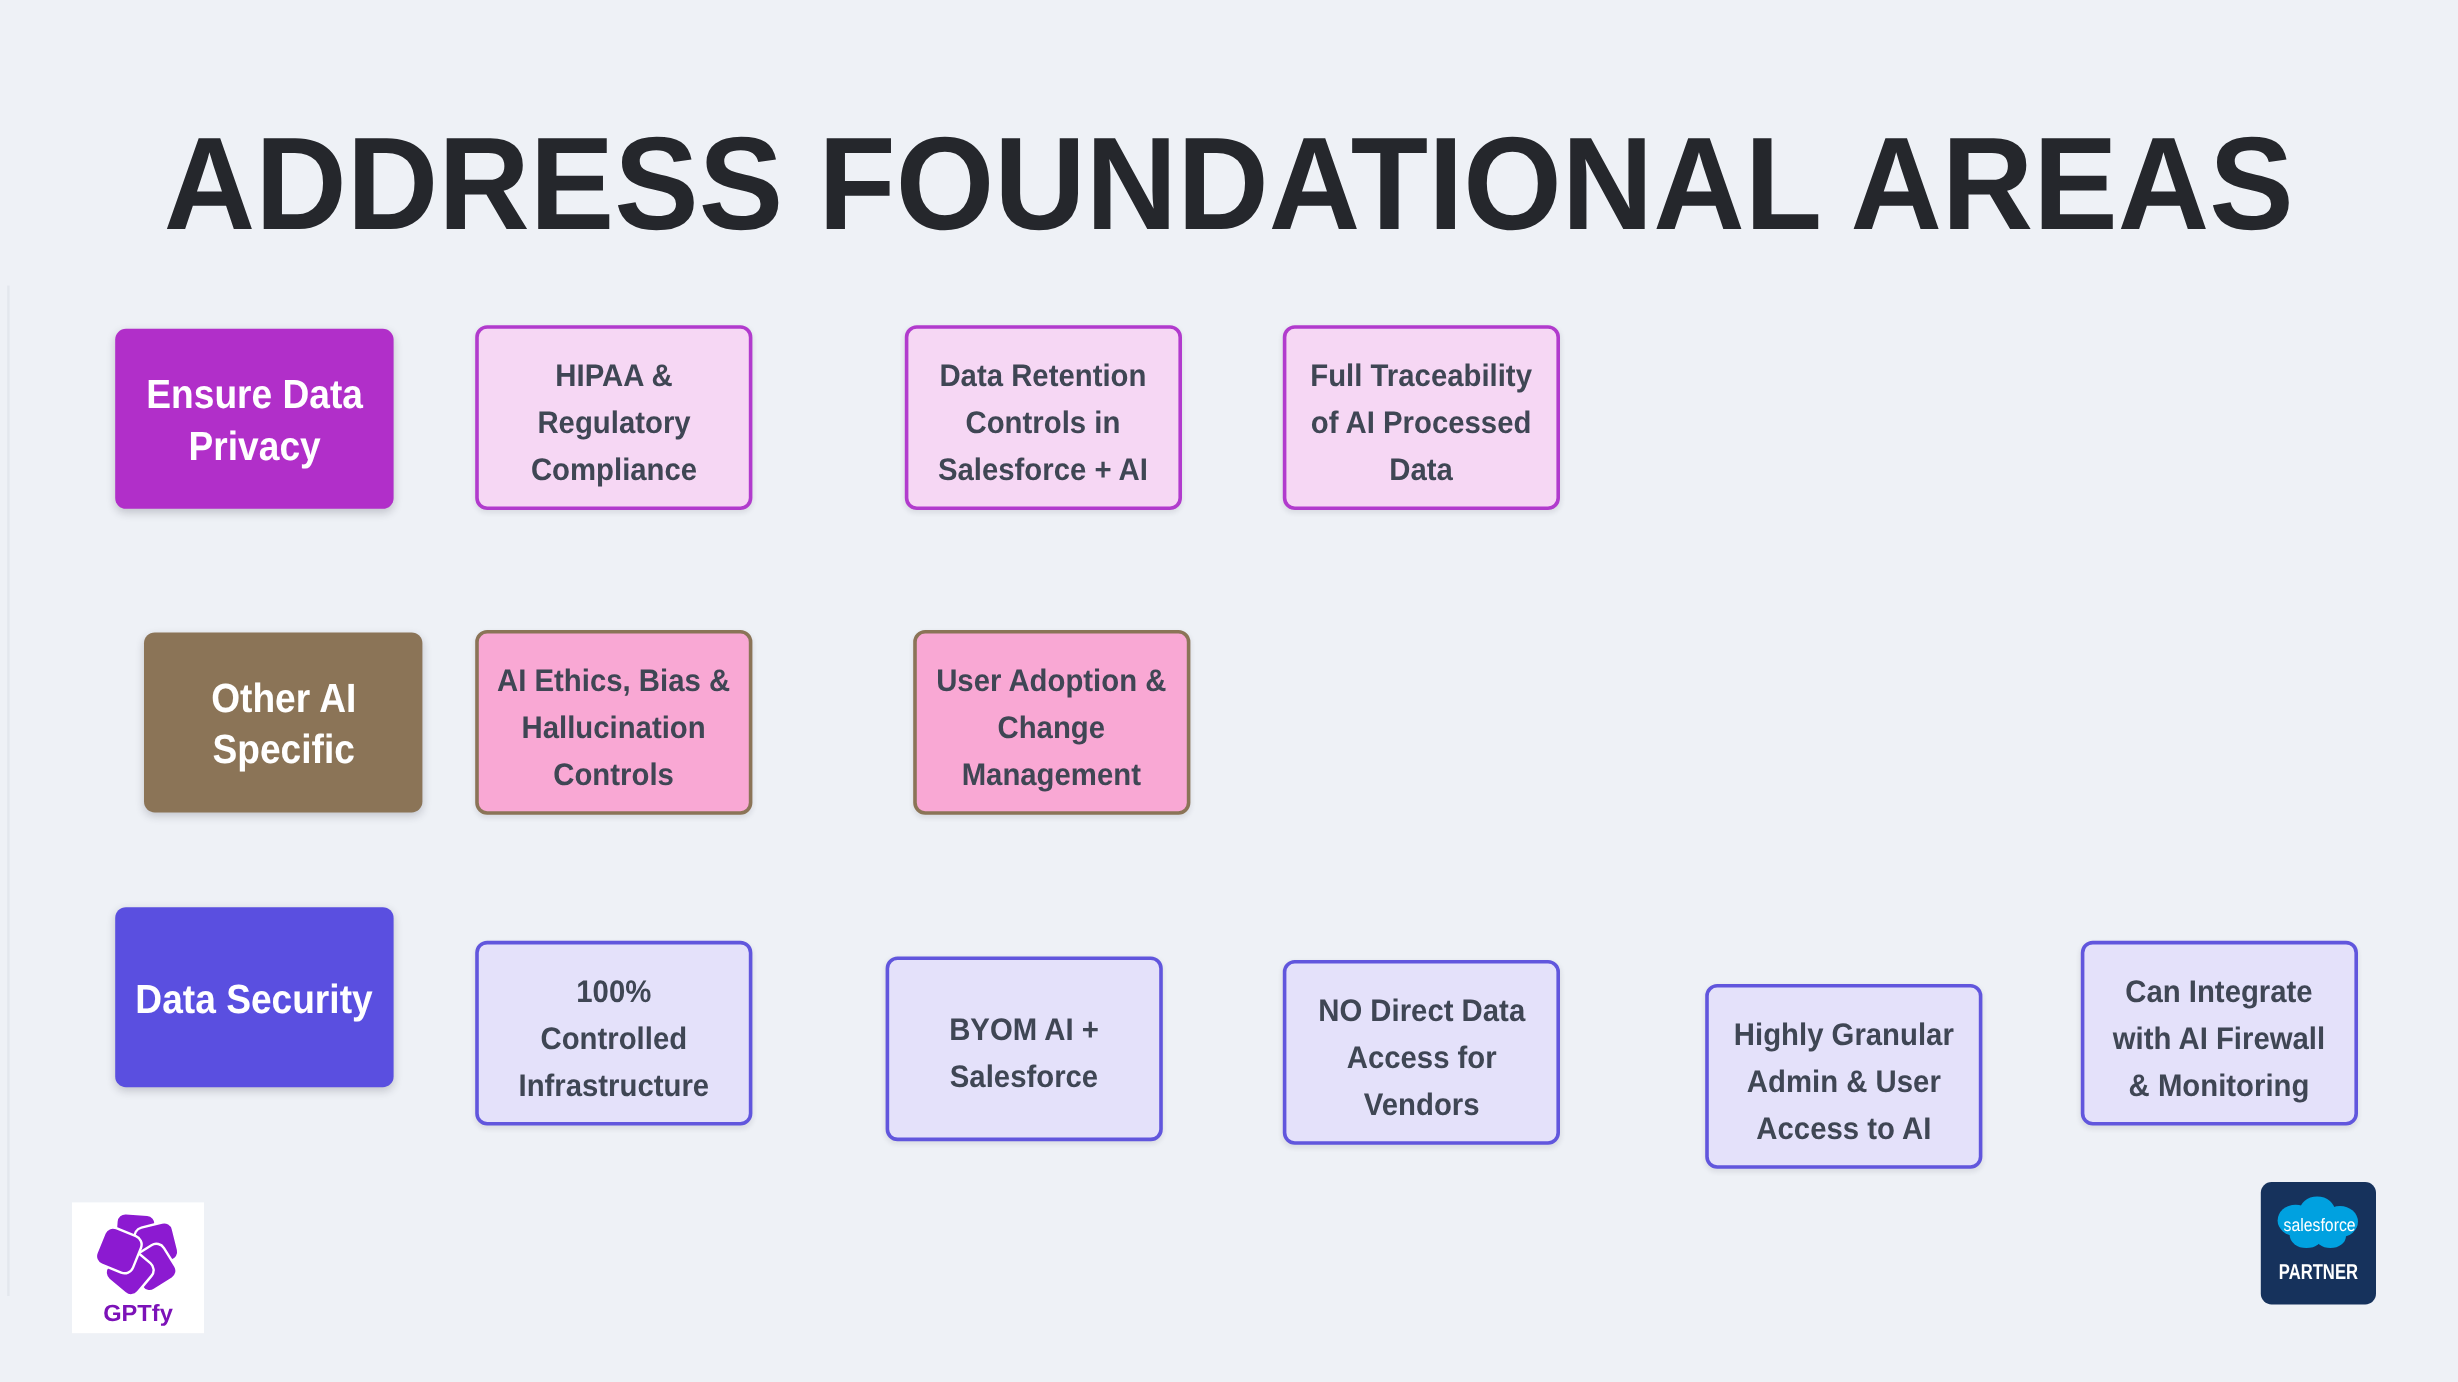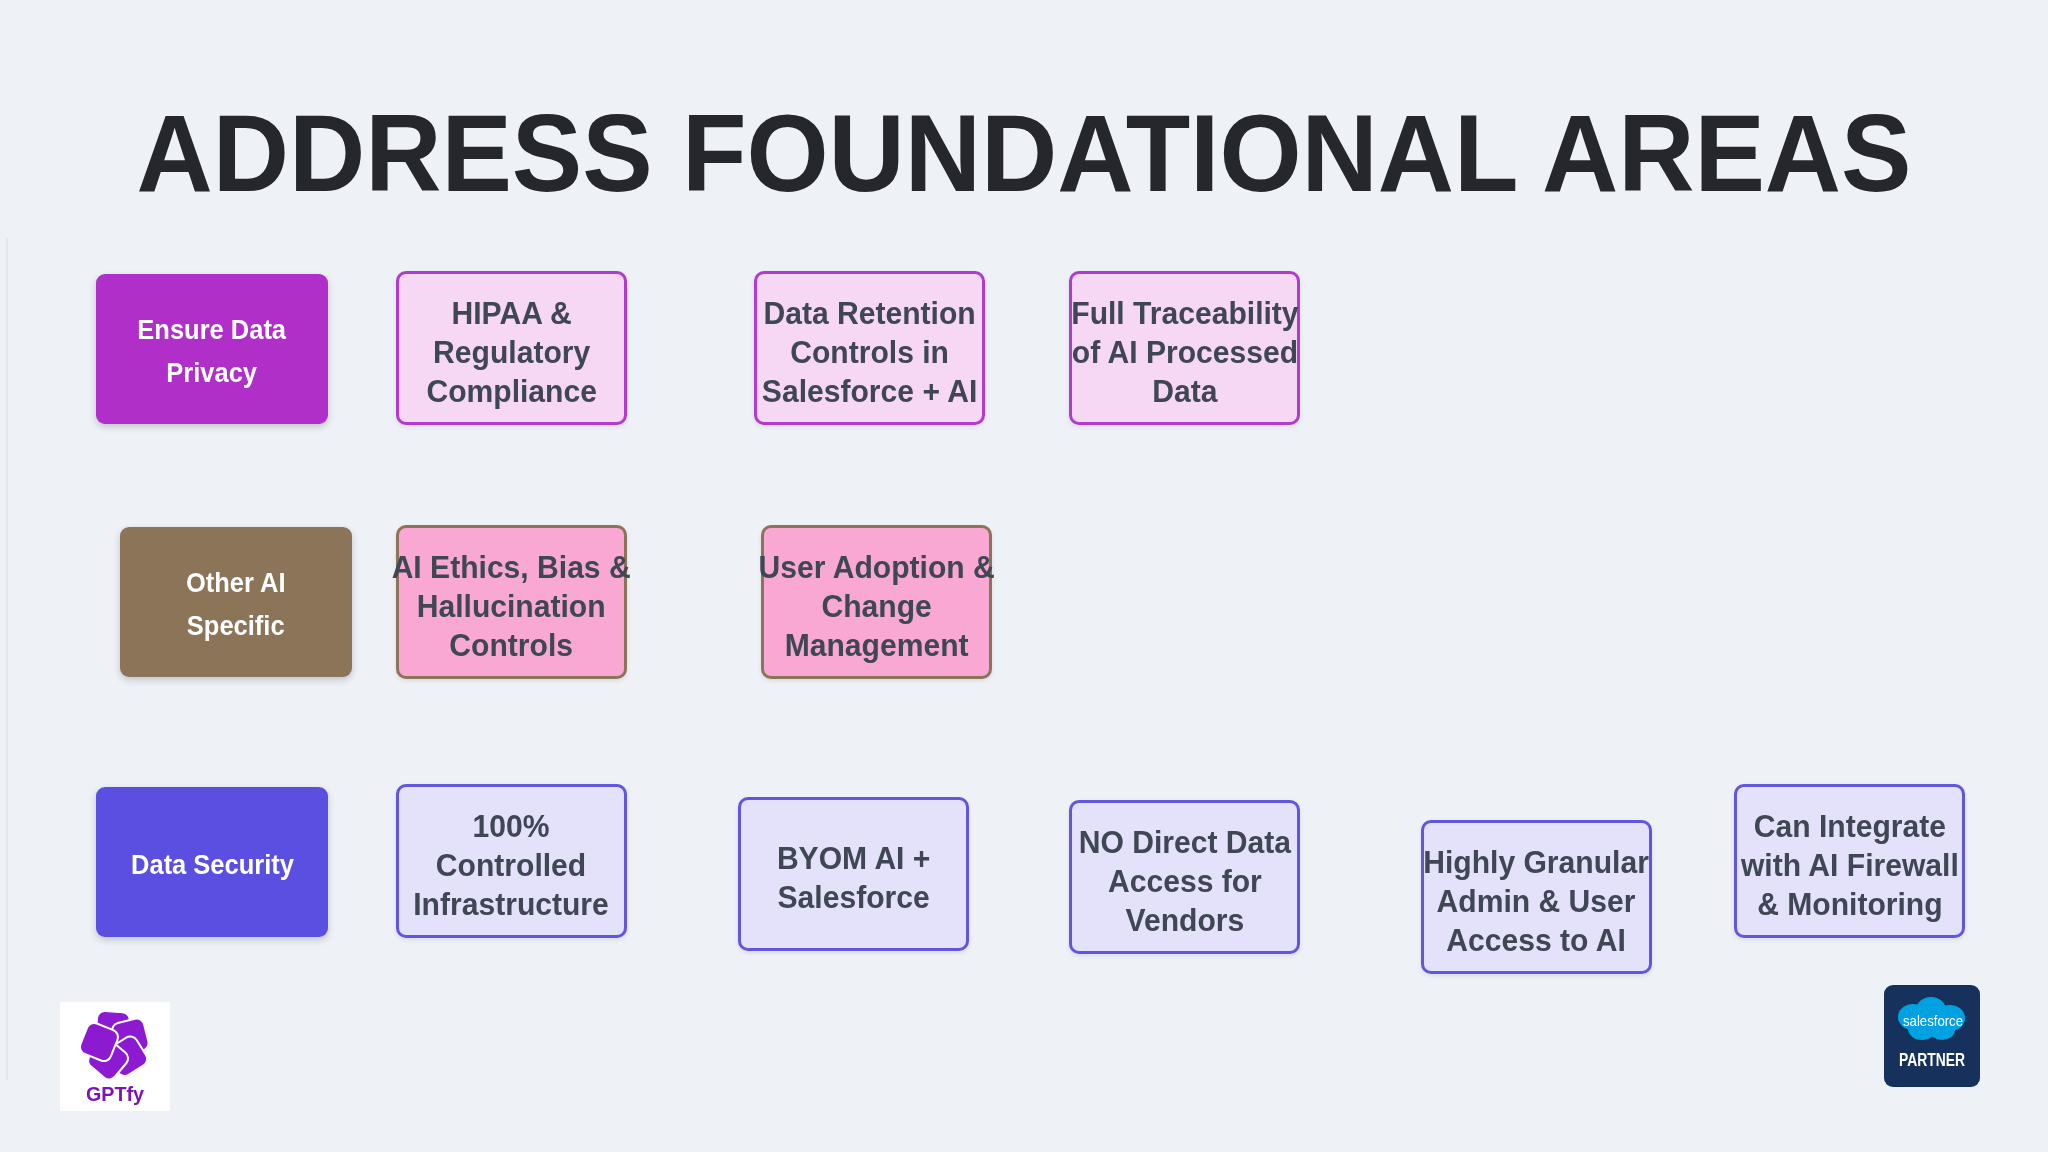--- a/index.html
+++ b/index.html
@@ -1,24 +1,24 @@
 <!DOCTYPE html>
 <html><head>
 <meta charset="utf-8">
 <style>
   html,body{margin:0;padding:0;}
   body{width:2048px;height:1152px;position:relative;overflow:hidden;
        background:#eef1f6;font-family:"Liberation Sans",sans-serif;}
   .solid{position:absolute;width:232px;height:146px;padding-top:4px;border-radius:9px;
          display:flex;align-items:center;justify-content:center;text-align:center;
-         color:#ffffff;font-weight:bold;font-size:28px;line-height:43px;
+         color:#ffffff;font-weight:bold;font-size:34px;line-height:43px;
          box-shadow:0 3px 7px rgba(40,40,60,0.22);}
   .lite{position:absolute;width:225px;height:140px;padding-top:8px;border-radius:10px;
         border:3px solid;display:flex;align-items:center;justify-content:center;
-        text-align:center;color:#3f4654;font-weight:bold;font-size:32px;
+        text-align:center;color:#3f4654;font-weight:bold;font-size:26px;
         line-height:39px;box-shadow:0 2px 4px rgba(40,40,60,0.10);}
   .tx{display:block;transform:scaleX(0.94);transform-origin:50% 50%;white-space:nowrap;}
   .solid .tx{transform:scaleX(0.91);}
   .pink{background:#f6d7f4;border-color:#b13bcd;}
   .cream{background:#f9a8d4;border-color:#8b7457;}
   .lav{background:#e4e1fa;border-color:#6156dd;}
 </style>
 </head>
 <body>
 <svg style="position:absolute;left:0;top:0;" width="2048" height="260" viewBox="0 0 2048 260">
@@ -43,21 +43,21 @@
 <div class="solid" style="left:96px;top:527px;background:#8b7457;margin-left:24px;">
     <span class="tx">Other AI<br>Specific</span>
   </div>
 <div class="lite cream" style="left:396px;top:525px;">
     <span class="tx">AI Ethics, Bias &amp;<br>Hallucination<br>Controls</span>
   </div>
 <div class="lite cream" style="left:738px;top:525px;margin-left:23px;">
     <span class="tx">User Adoption &amp;<br>Change<br>Management</span>
   </div>
 
-<div class="solid" style="left:96px;top:787px;background:#5a4fe0;">
+<div class="solid" style="left:96px;top:756px;background:#5a4fe0;">
     <span class="tx">Data Security</span>
   </div>
 <div class="lite lav" style="left:396px;top:784px;">
     <span class="tx">100%<br>Controlled<br>Infrastructure</span>
   </div>
 <div class="lite lav" style="left:738px;top:784px;margin-top:13px;">
     <span class="tx">BYOM AI +<br>Salesforce</span>
   </div>
 <div class="lite lav" style="left:1069px;top:800px;">
     <span class="tx">NO Direct Data<br>Access for<br>Vendors</span>

